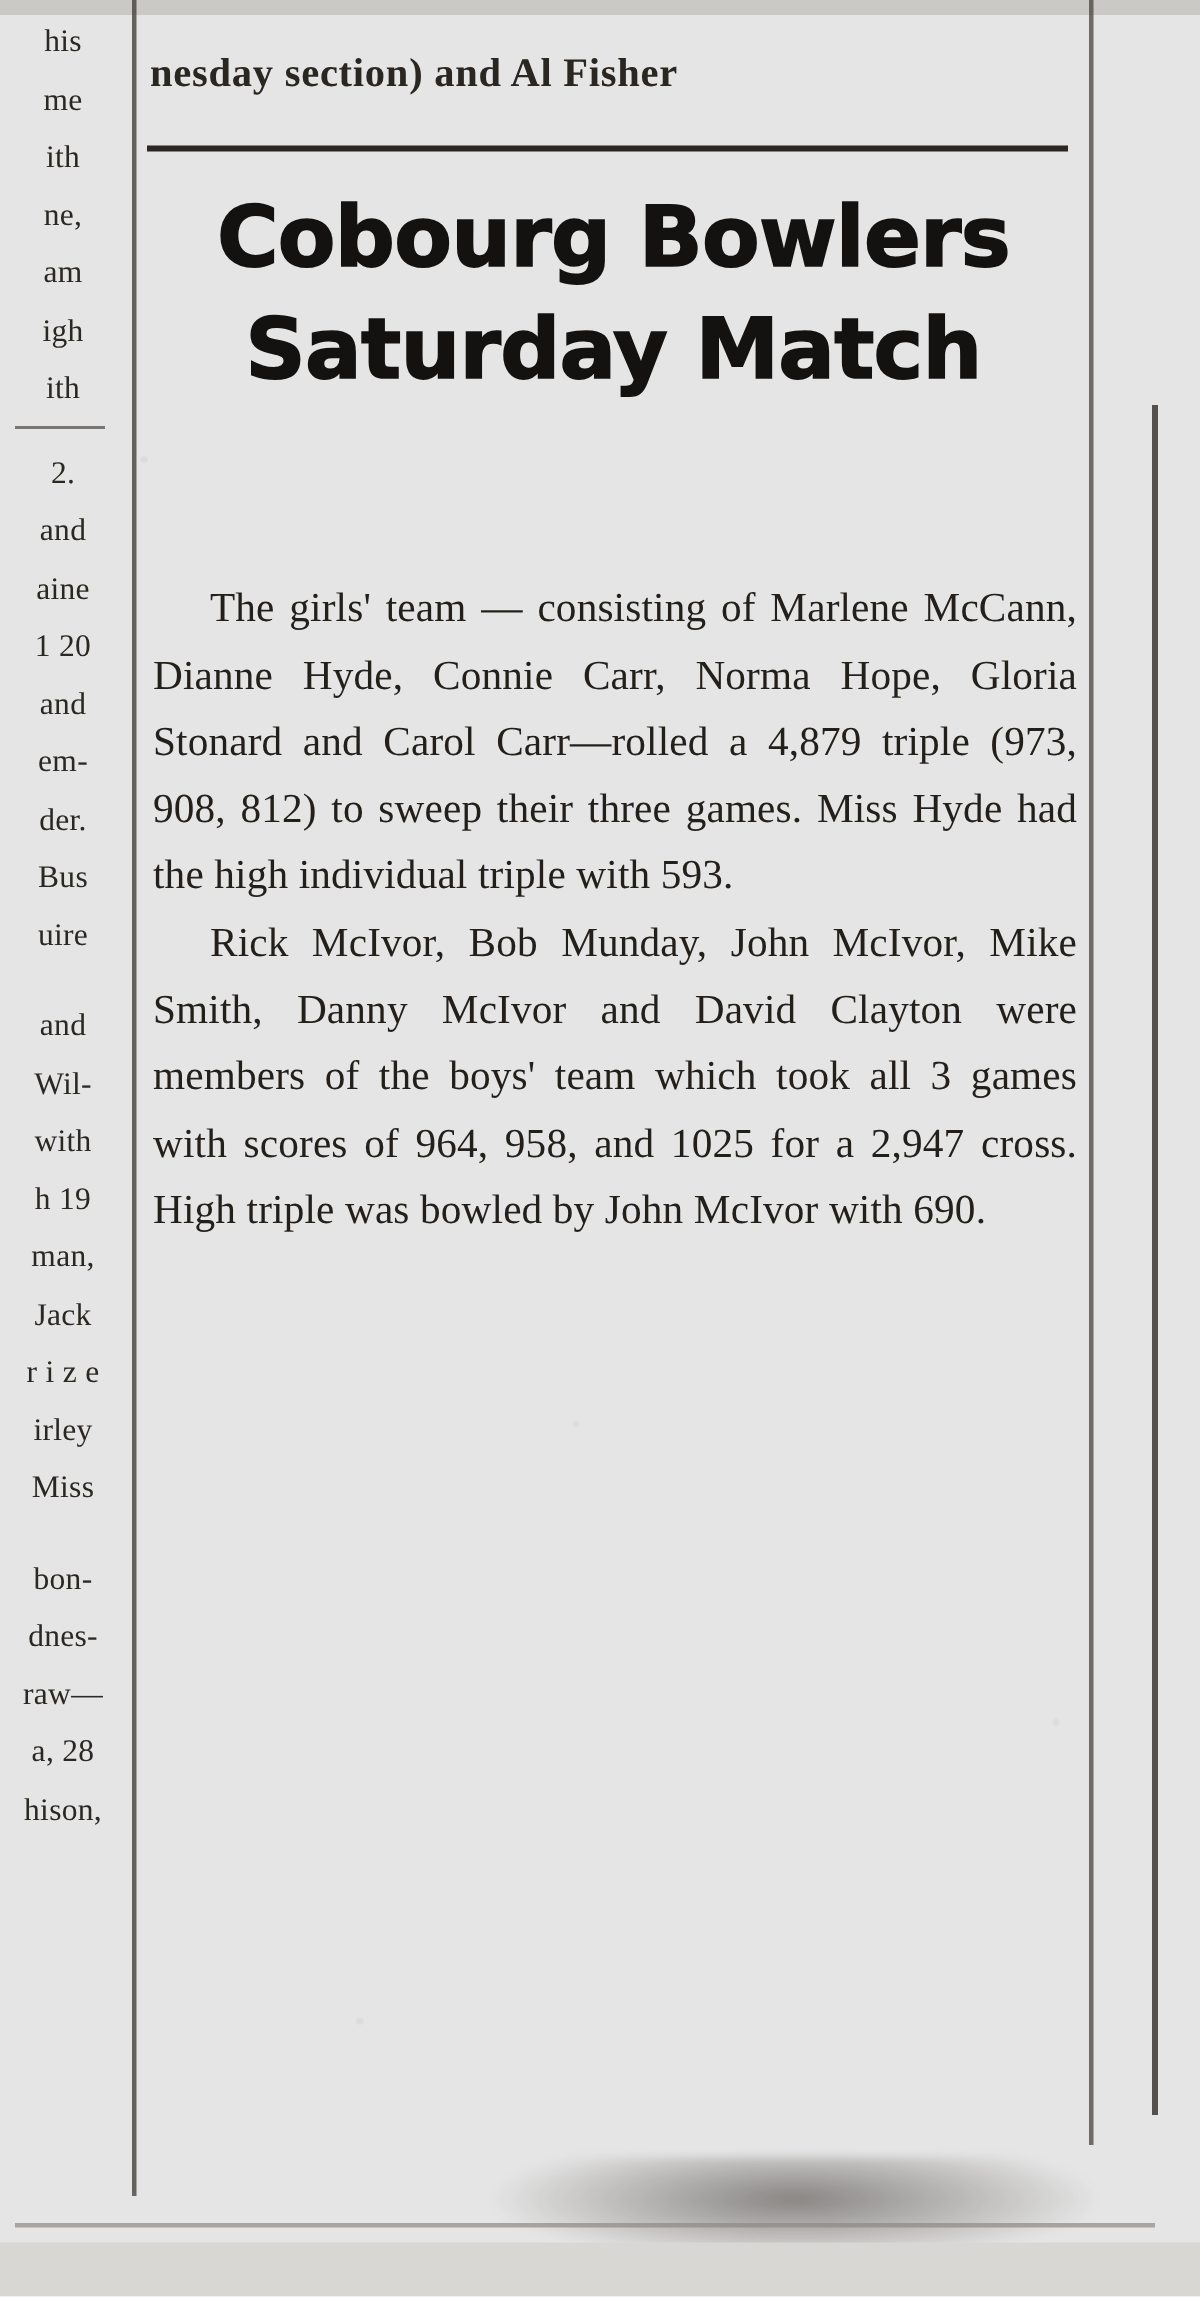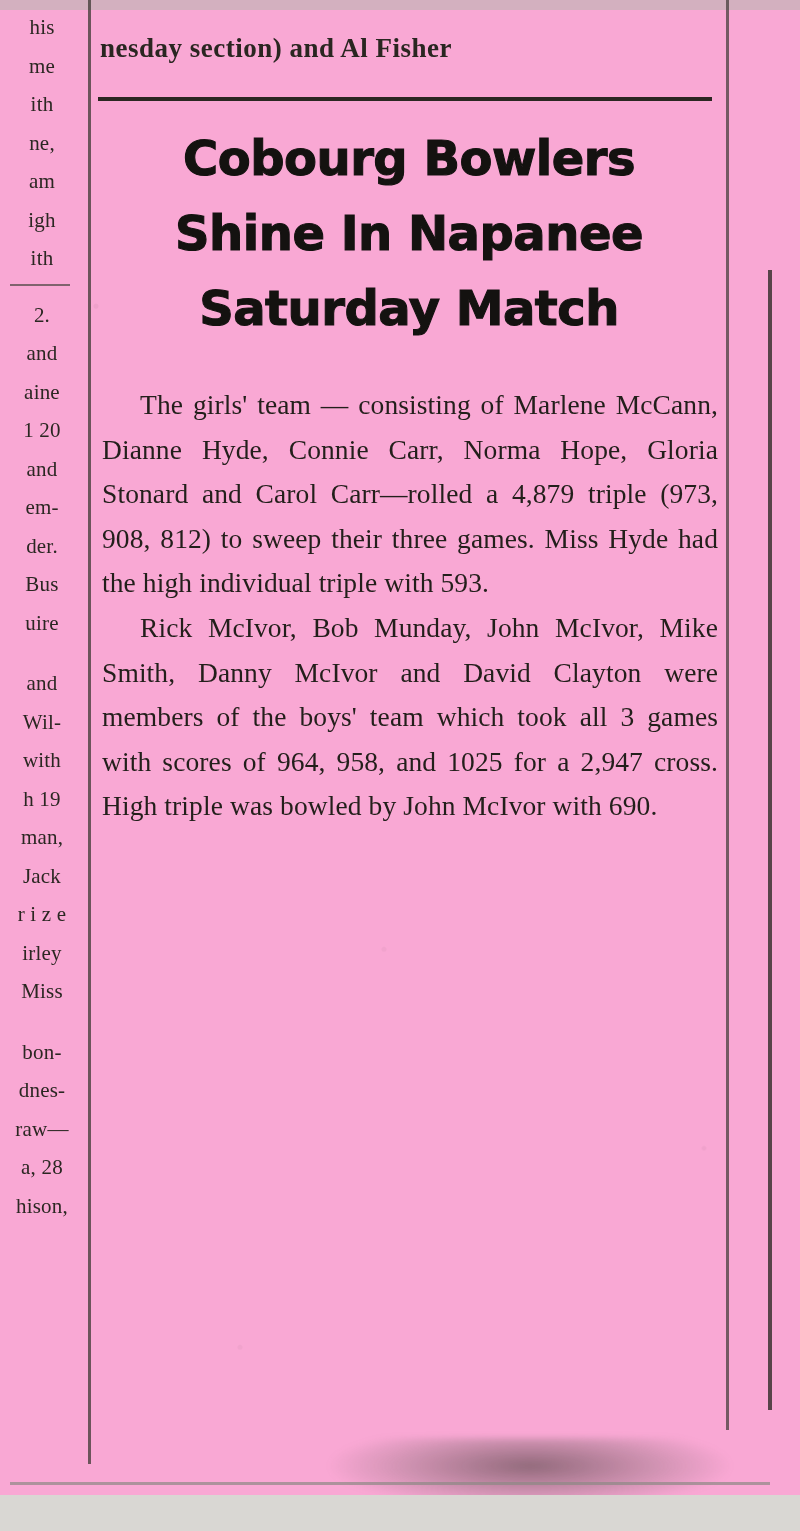--- a/index.html
+++ b/index.html
@@ -12,21 +12,21 @@
     height: 1531px;
     overflow: hidden;
     font-family: "Liberation Serif", serif;
   }
 
   
   .scan {
     position: relative;
     width: 800px;
     height: 1531px;
-    background: #f9a8d4;
+    background: #e5e5e5;
     filter: none;
   }
 
   
   .grain {
     position: absolute;
     inset: 0;
     pointer-events: none;
     background:
       radial-gradient(circle at 12% 20%, rgba(0,0,0,0.07) 0 2px, transparent 3px),
@@ -121,21 +121,21 @@
   }
 
   
   .headline {
     position: absolute;
     left: 6px;
     top: 86px;
     width: 614px;
     font-family: "DejaVu Sans", sans-serif;
     font-weight: bold;
-    font-size: 48px;
+    font-size: 56px;
     line-height: 75px;
     letter-spacing: -0.5px;
     color: #141210;
     text-align: center;
     -webkit-text-stroke: 1.1px #141210;
   }
   .headline .hl-line { display: block; white-space: nowrap; }
 
   
   .body {
@@ -232,21 +232,20 @@
   <div class="rule-v far"></div>
 
   <div class="col-main">
 
     <div class="top-cut">nesday section)    and Al Fisher</div>
 
     <div class="hr-thick"></div>
 
     <div class="headline">
       <span class="hl-line">Cobourg Bowlers</span>
-      <span class="hl-line">Shine In Napanee</span>
       <span class="hl-line">Saturday Match</span>
     </div>
 
     <div class="body">
       <p>The girls' team — consisting of Marlene McCann, Dianne Hyde, Connie Carr, Norma Hope, Gloria Stonard and Carol Carr—rolled a 4,879 triple (973, 908, 812) to sweep their three games. Miss Hyde had the high individual triple with 593.</p>
       <p>Rick McIvor, Bob Munday, John McIvor, Mike Smith, Danny McIvor and David Clayton were members of the boys' team which took all 3 games with scores of 964, 958, and 1025 for a 2,947 cross. High triple was bowled by John McIvor with 690.</p>
     </div>
   </div>
 
   <div class="smudge"></div>

